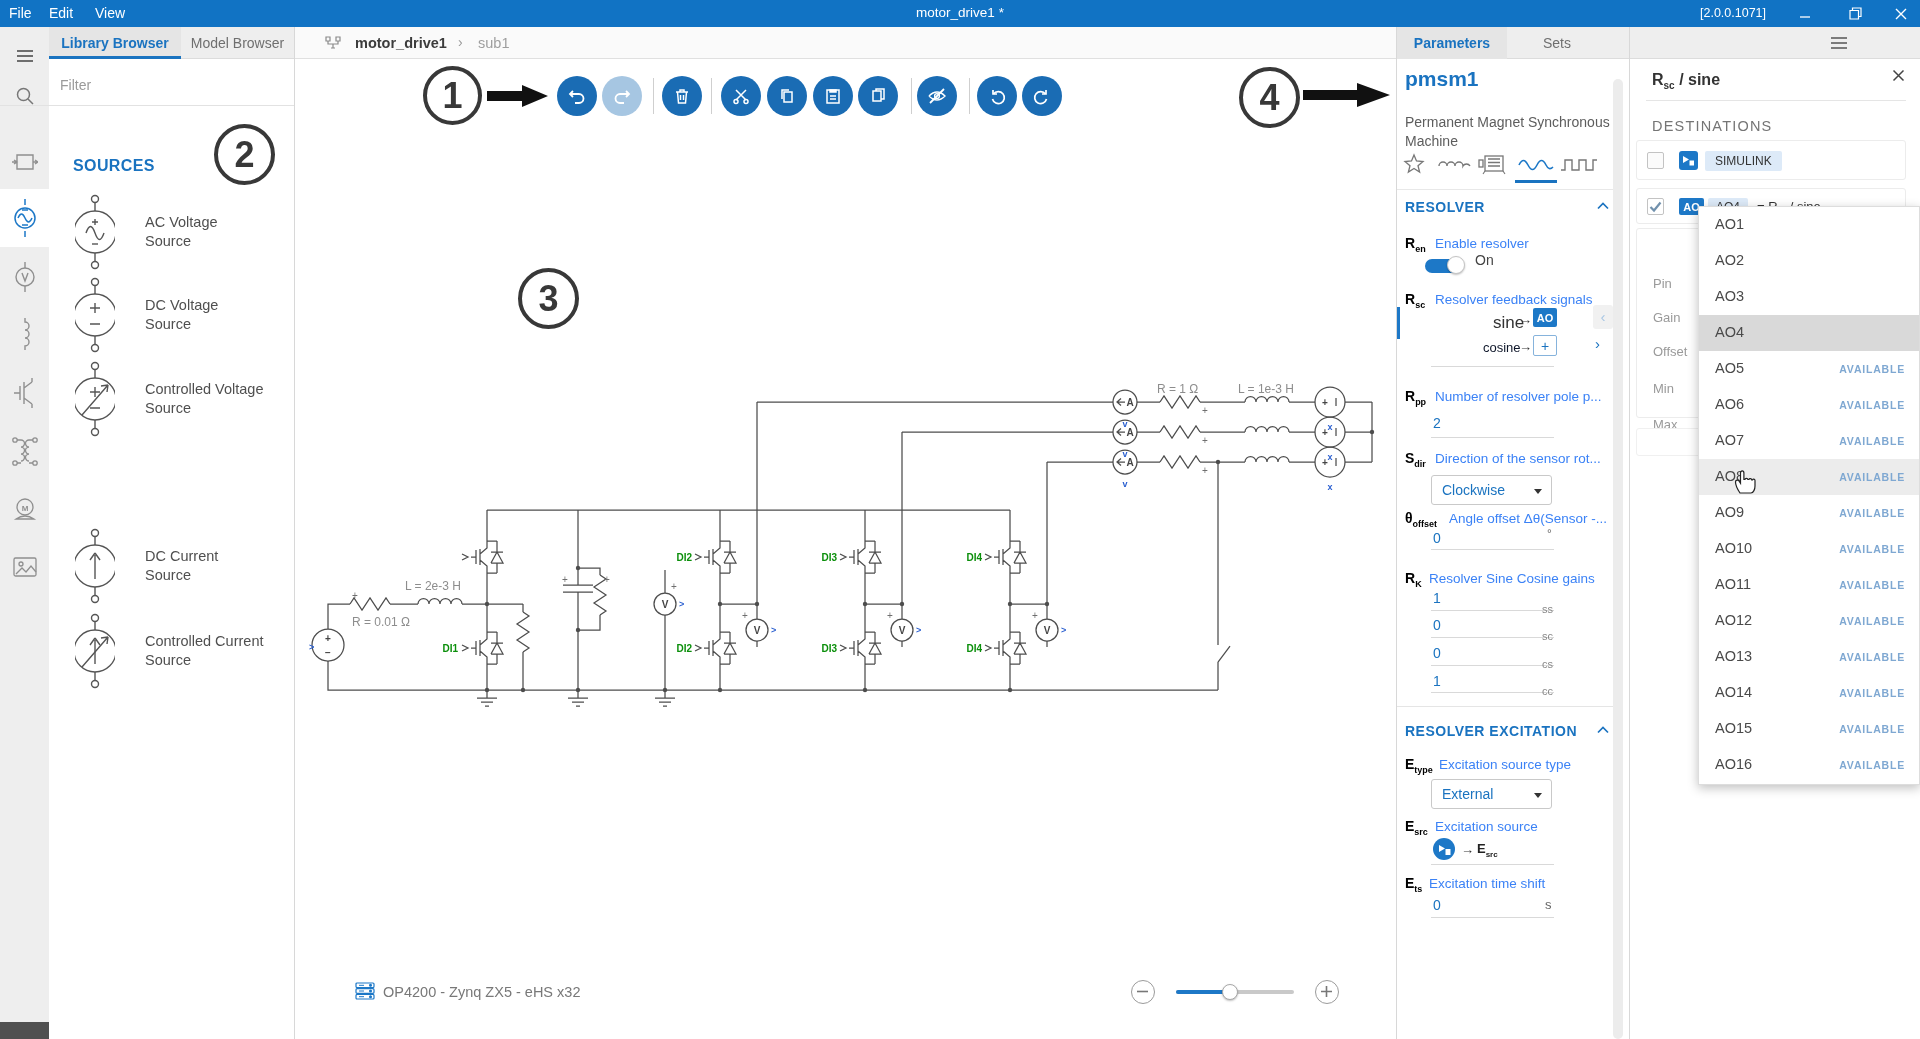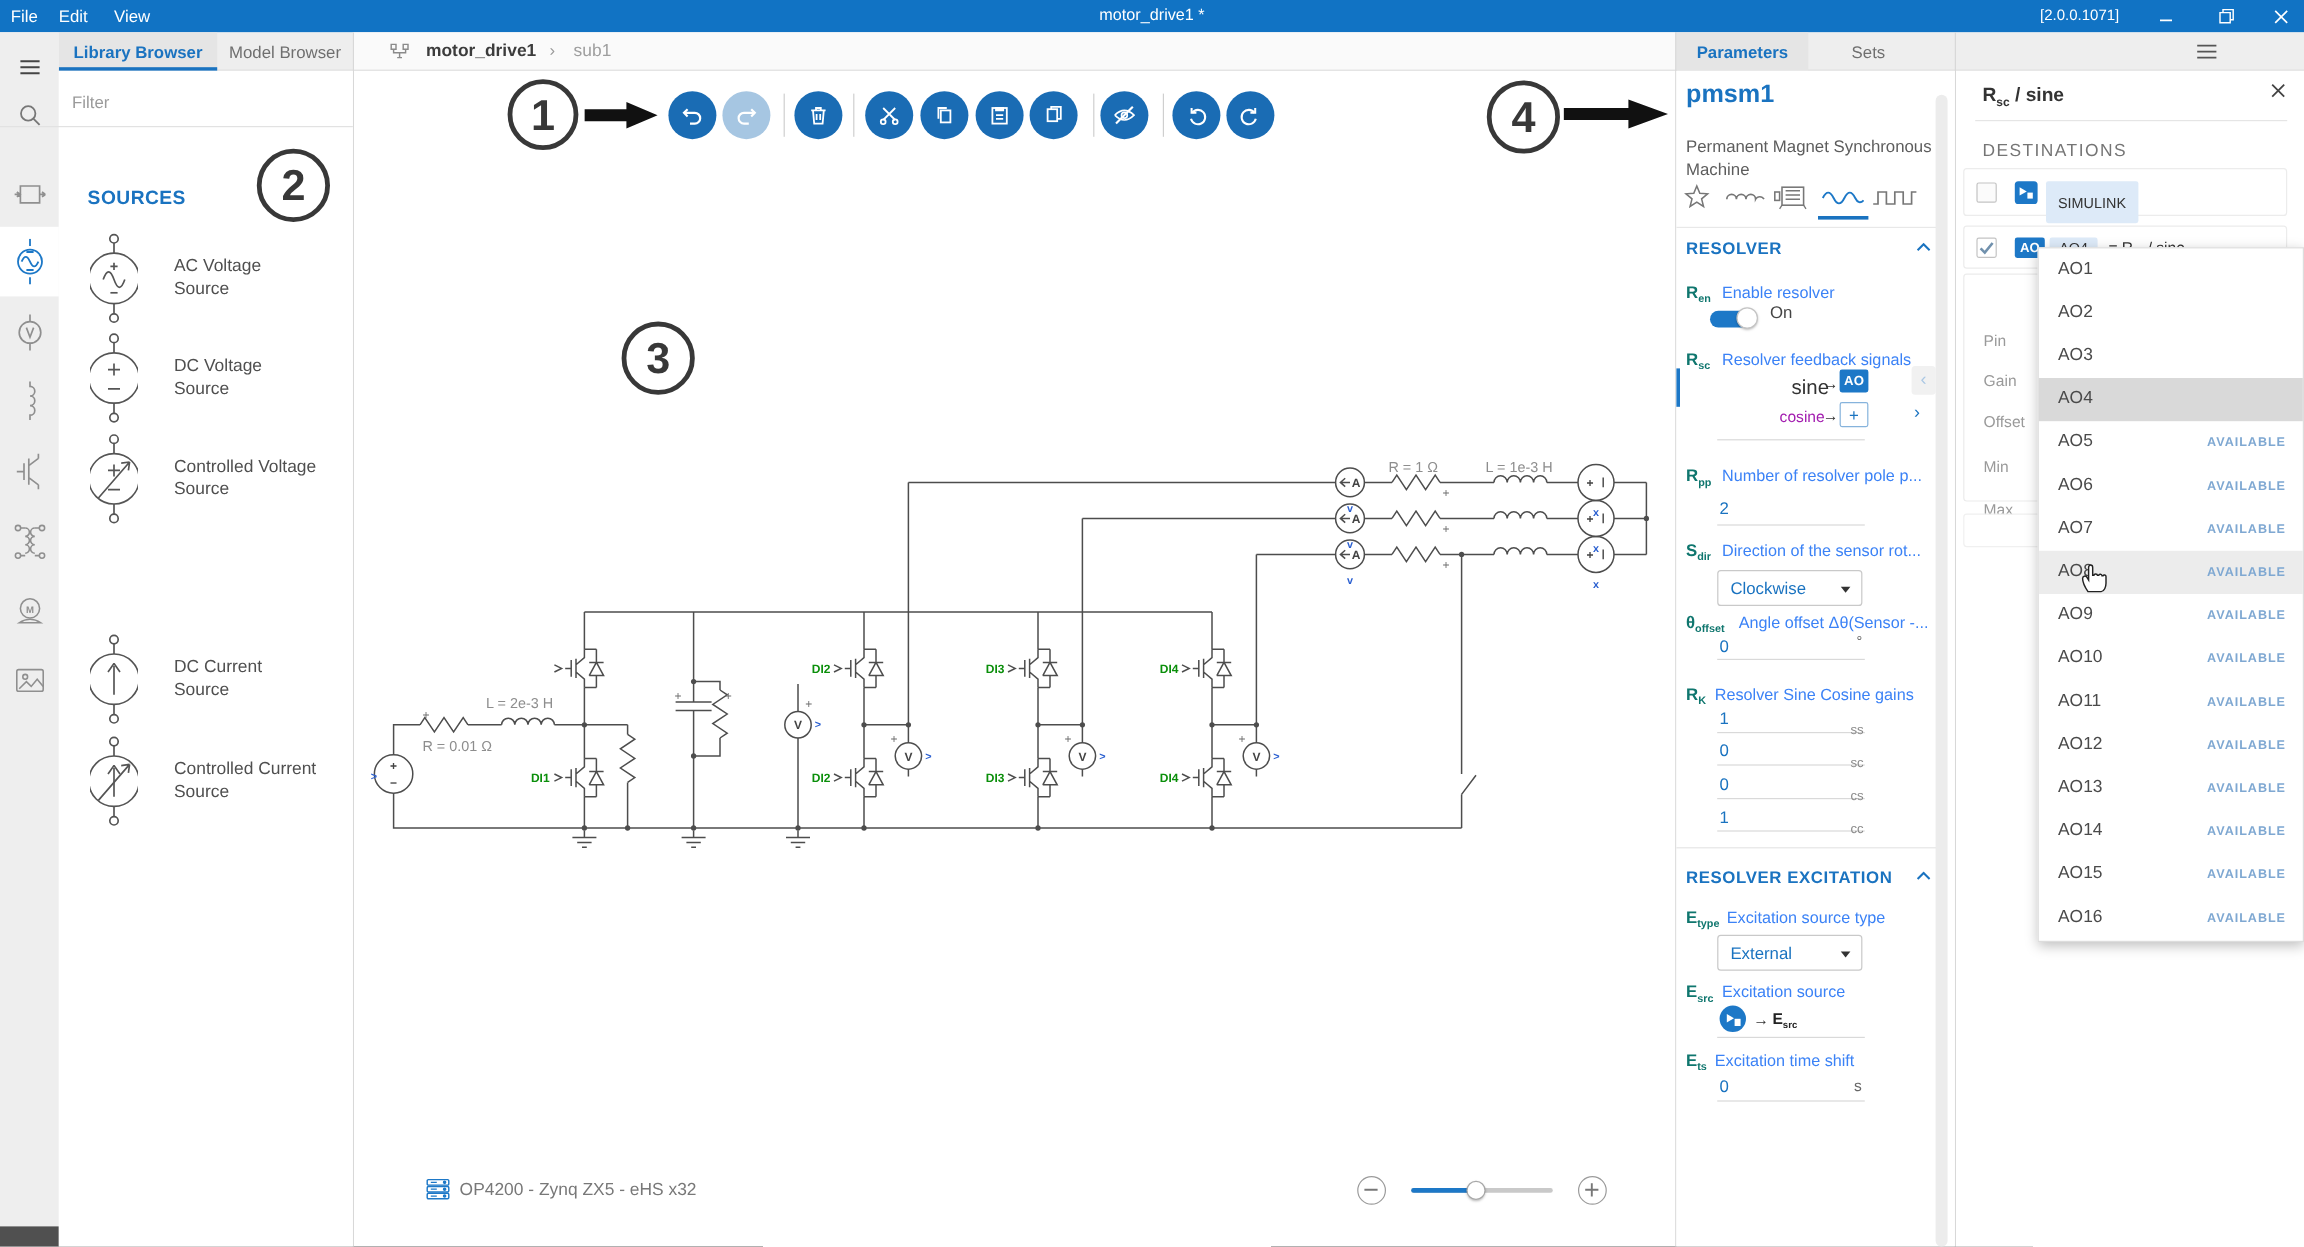--- a/index.html
+++ b/index.html
@@ -29,21 +29,21 @@
   .libicon{position:absolute;left:26px;top:50%;transform:translateY(-50%);}
   
   .crumb{position:absolute;left:294px;top:27px;width:1102px;height:32px;background:#fafafa;border-bottom:1px solid #e0e0e0;box-sizing:border-box;}
   .toolbtn{position:absolute;top:76px;width:40px;height:40px;border-radius:50%;background:#1a6cb4;display:flex;align-items:center;justify-content:center;}
   .toolbtn.dis{background:#a6c6e2;}
   .toolsep{position:absolute;top:78px;width:1px;height:36px;background:#cfcfcf;}
   .ann{position:absolute;border:4.5px solid #383838;border-radius:50%;color:#383838;font-weight:700;font-size:36px;display:flex;align-items:center;justify-content:center;background:transparent;}
   .statustext{position:absolute;font-size:14.5px;color:#787878;}
   
   .params{position:absolute;left:1397px;top:59px;width:232px;height:980px;background:#fff;font-size:14px;}
-  .psym{font-size:14px;font-weight:700;color:#0f766e;}
+  .psym{font-size:14px;font-weight:700;color:#000000;}
   .psym sub{font-size:9px;font-weight:700;}
   .plab{color:#3b82f6;font-size:13.5px;}
   .pval{color:#1a73c0;font-size:14px;}
   .underl{position:absolute;height:1px;background:#d9d9d9;}
   .sechdr{color:#1a73c0;font-size:14px;font-weight:600;letter-spacing:.5px;}
   .selectbox{position:absolute;width:121px;height:30px;border:1px solid #c9c9c9;border-radius:3px;background:#fff;box-sizing:border-box;}
   .selectbox .sv{position:absolute;left:10px;top:6px;color:#1a73c0;font-size:14px;}
   .caret{position:absolute;right:9px;top:13px;width:0;height:0;border-left:4.5px solid transparent;border-right:4.5px solid transparent;border-top:5.5px solid #333;}
   .chip-ao{background:#1d78c7;color:#fff;font-size:11px;font-weight:700;border-radius:2px;display:flex;align-items:center;justify-content:center;}
   .chip-lt{background:#ddeaf8;color:#333;border-radius:2px;display:flex;align-items:center;justify-content:center;}
@@ -638,21 +638,21 @@
 
     <div class="abs psym" style="left:8px;top:232px;"><span>R</span><sub>sc</sub></div>
     <div class="abs plab" style="left:38px;top:233px;">Resolver feedback signals</div>
     <div class="abs" style="left:0;top:248px;width:3px;height:32px;background:#1d78c7;"></div>
     <div class="abs" style="left:96px;top:254px;font-size:17px;color:#333;">sine</div>
     <div class="abs" style="left:122px;top:253px;font-size:13px;color:#333;">→</div>
     <div class="chip-ao abs" style="left:136px;top:249px;width:24px;height:19px;">
         <span>AO</span>
       </div>
     <div class="abs" style="left:196px;top:246px;width:20px;height:24px;background:#f1f1f1;border-radius:3px;text-align:center;line-height:23px;color:#a9c7e4;font-size:15px;"><span>‹</span></div>
-    <div class="abs" style="left:86px;top:281px;font-size:13px;color:#a21caf;">cosine</div>
+    <div class="abs" style="left:86px;top:281px;font-size:13px;color:#0f172a;">cosine</div>
     <div class="abs" style="left:122px;top:280px;font-size:13px;color:#333;">→</div>
     <div class="abs" style="left:136px;top:276px;width:24px;height:21px;border:1px solid #86b3dc;border-radius:2px;text-align:center;line-height:20px;color:#1a73c0;font-size:14px;box-sizing:border-box;"><span>+</span></div>
     <div class="abs" style="left:198px;top:276px;color:#1a73c0;font-size:15px;"><span>›</span></div>
     <div class="underl" style="left:34px;top:307px;width:123px;"></div>
 
     <div class="abs psym" style="left:8px;top:329px;"><span>R</span><sub>pp</sub></div>
     <div class="abs plab" style="left:38px;top:330px;">Number of resolver pole p...</div>
     <div class="abs pval" style="left:36px;top:356px;">2</div>
     <div class="underl" style="left:34px;top:378px;width:123px;"></div>
 
@@ -729,21 +729,21 @@
     <div class="abs" style="left:22px;top:59px;font-size:14.5px;color:#757575;letter-spacing:1.2px;">DESTINATIONS</div>
 
     <div class="card" style="left:6px;top:81px;width:270px;height:40px;">
       <span class="cbox" style="left:10px;top:11px;"></span>
       <span class="abs" style="left:42px;top:10px;width:19px;height:19px;background:#1d78c7;border-radius:3px;">
         <svg width="19" height="19" viewBox="0 0 19 19">
             <path d="M4 12 V5 l6 3.5 z" fill="#fff"></path>
             <rect x="10.5" y="9.5" width="4.5" height="5" fill="#fff"></rect>
           </svg>
       </span>
-      <span class="chip-lt" style="position:absolute;left:68px;top:10px;height:35px;padding:0 10px;font-size:12px;">
+      <span class="chip-lt" style="position:absolute;left:68px;top:10px;height:20px;padding:0 10px;font-size:12px;">
           <span>SIMULINK</span>
         </span>
     </div>
 
     <div class="card" style="left:6px;top:129px;width:270px;height:36px;">
       <span class="cbox" style="left:10px;top:9px;background:#fff;">
         <svg width="15" height="15" viewBox="0 0 15 15">
             <path d="M2.5 8 l3.5 3.5 L12.5 3.5" stroke="#7191ad" stroke-width="2.2" fill="none"></path>
           </svg>
       </span>

